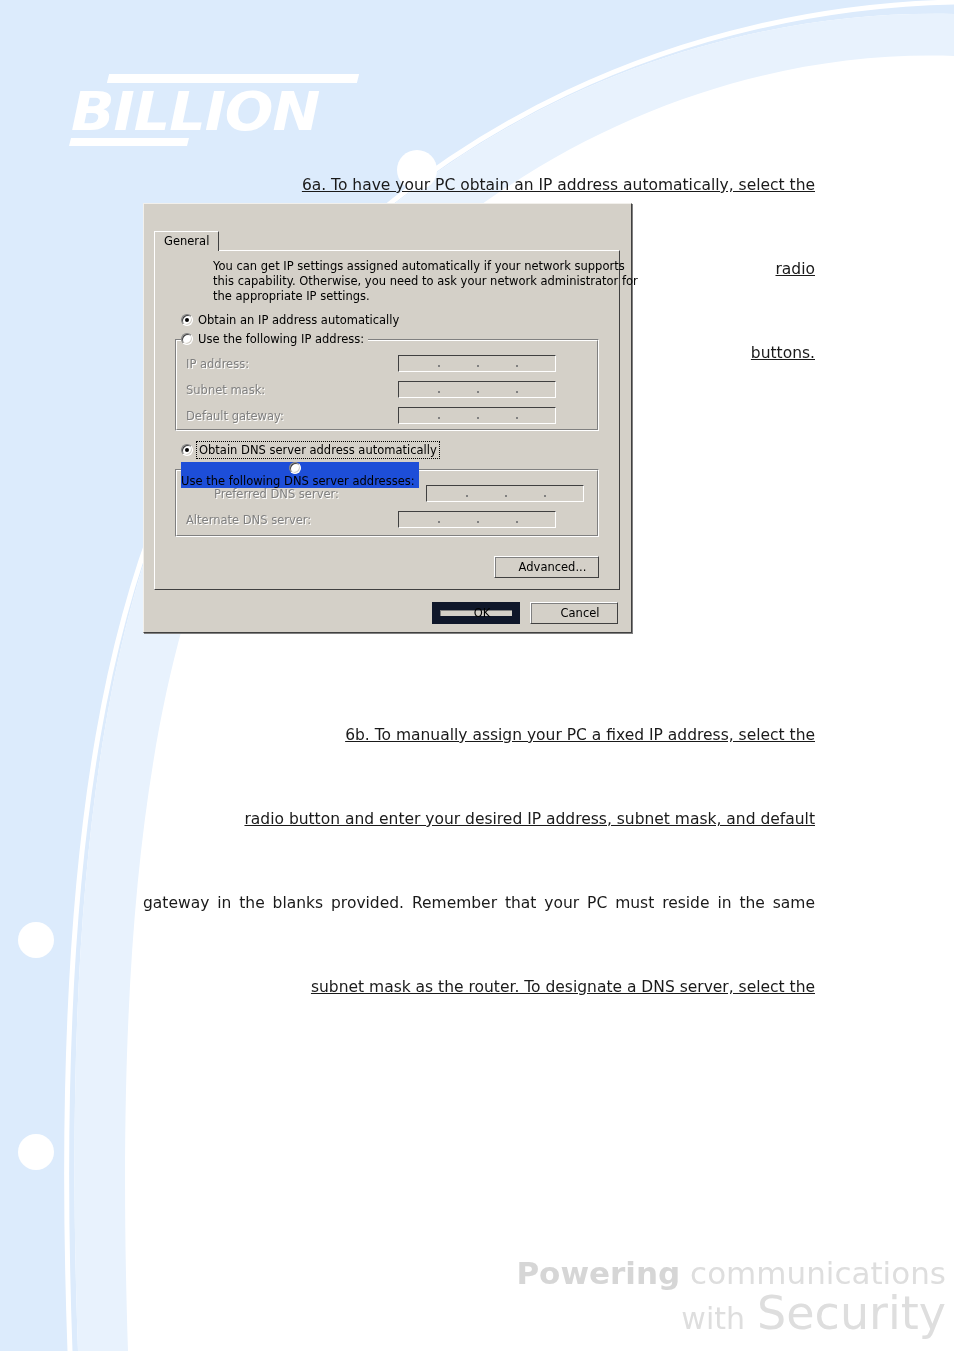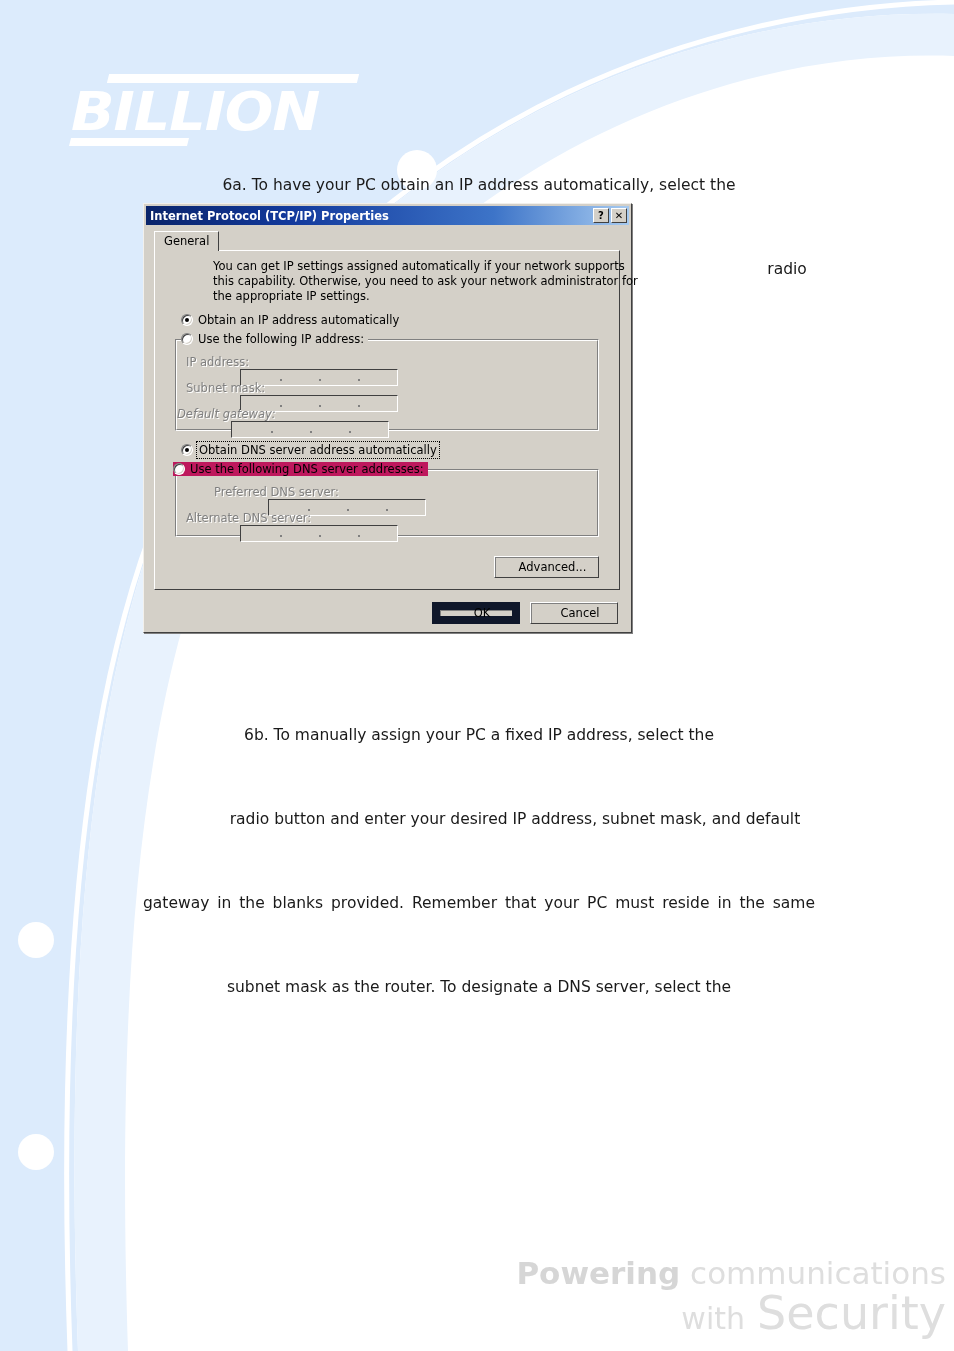--- a/index.html
+++ b/index.html
@@ -87,21 +87,22 @@
     top: 665px;
     width: 672px;
   }
   .just-line {
     display: block;
     text-align: justify;
     text-align-last: justify;
   }
   .plain-line {
     display: block;
-    text-align: center;
+    text-align: right;
+    text-decoration: underline;
   }
   .blank-run {
     display: inline-block;
     vertical-align: baseline;
   }
 
   
   #tcpip-dialog {
     position: absolute;
     left: 143px;
@@ -246,23 +247,22 @@
     left: 0; top: 0; right: 0; bottom: 0;
     border: 1px solid #808080;
     border-top-color: #ffffff;
     border-left-color: #ffffff;
     pointer-events: none;
   }
 
   .field-row {
     position: absolute;
     display: flex;
-    align-items: flex-end;
-    font-size: 11.5px;
-    flex-direction: column;
+    align-items: center;
+    font-size: 11.5px;
   }
   .field-label {
     width: 212px;
     color: #808080;
     text-shadow: 1px 1px 0 #ffffff;
     white-space: nowrap;
   }
   .ip-input {
     width: 158px;
     height: 17px;
@@ -355,25 +355,20 @@
 </div>
 
 <div id="para-6a" class="doc-text">
   <span class="plain-line">6a. To have your PC obtain an IP address automatically, select the</span>
   <span class="plain-line"><span class="blank-run" style="width:200px">&nbsp;</span><span>and</span><span class="blank-run" style="width:387px">&nbsp;</span><span>radio</span></span>
   <span class="plain-line">buttons.</span>
 </div>
 
 <div id="tcpip-dialog">
 
-  <div id="dialog-titlebar">
-    <span id="dialog-title-text">Internet Protocol (TCP/IP) Properties</span>
-    <span class="tb-btn">?</span>
-    <span class="tb-btn">✕</span>
-  </div>
 
   <div id="tab-strip">
     <div id="tab-general">General</div>
   </div>
 
   <div id="tab-page">
 
     <div id="intro-text">You can get IP settings assigned automatically if your network supports this capability. Otherwise, you need to ask your network administrator for the appropriate IP settings.</div>
 
     <div class="radio-row" style="left:26px; top:62px;">
@@ -398,38 +393,38 @@
       </span>
     </div>
     <div class="field-row" style="left:31px; top:130px;">
       <span class="field-label">Subnet mask:</span>
       <span class="ip-input">
         <i class="ip-dot" style="left:39px"></i>
           <i class="ip-dot" style="left:78px"></i>
           <i class="ip-dot" style="left:117px"></i>
       </span>
     </div>
-    <div class="field-row" style="left:22px; top:156px;font-style:italic;">
+    <div class="field-row" style="left:31px; top:156px;">
       <span class="field-label">Default gateway:</span>
       <span class="ip-input">
         <i class="ip-dot" style="left:39px"></i>
           <i class="ip-dot" style="left:78px"></i>
           <i class="ip-dot" style="left:117px"></i>
       </span>
     </div>
 
     <div class="radio-row" style="left:26px; top:192px;">
       <span class="radio-mark checked"></span>
       <span class="focus-ring">Obtain DNS server address automatically</span>
     </div>
 
     <div class="groupbox" style="left:20px; top:218px; width:424px; height:68px;">
       <span class="groupbox-inner"></span>
     </div>
-    <div class="radio-row" style="left:18px; top:211px; background:#be185d; padding-right:4px;">
+    <div class="radio-row" style="left:26px; top:211px; background:#1d4ed8; padding-right:4px;flex-direction:column;">
       <span class="radio-mark"></span>
       <span>Use the following DNS server addresses:</span>
     </div>
 
     <div class="field-row" style="left:31px; top:234px;margin-left:28px;">
       <span class="field-label">Preferred DNS server:</span>
       <span class="ip-input">
         <i class="ip-dot" style="left:39px"></i>
           <i class="ip-dot" style="left:78px"></i>
           <i class="ip-dot" style="left:117px"></i>

